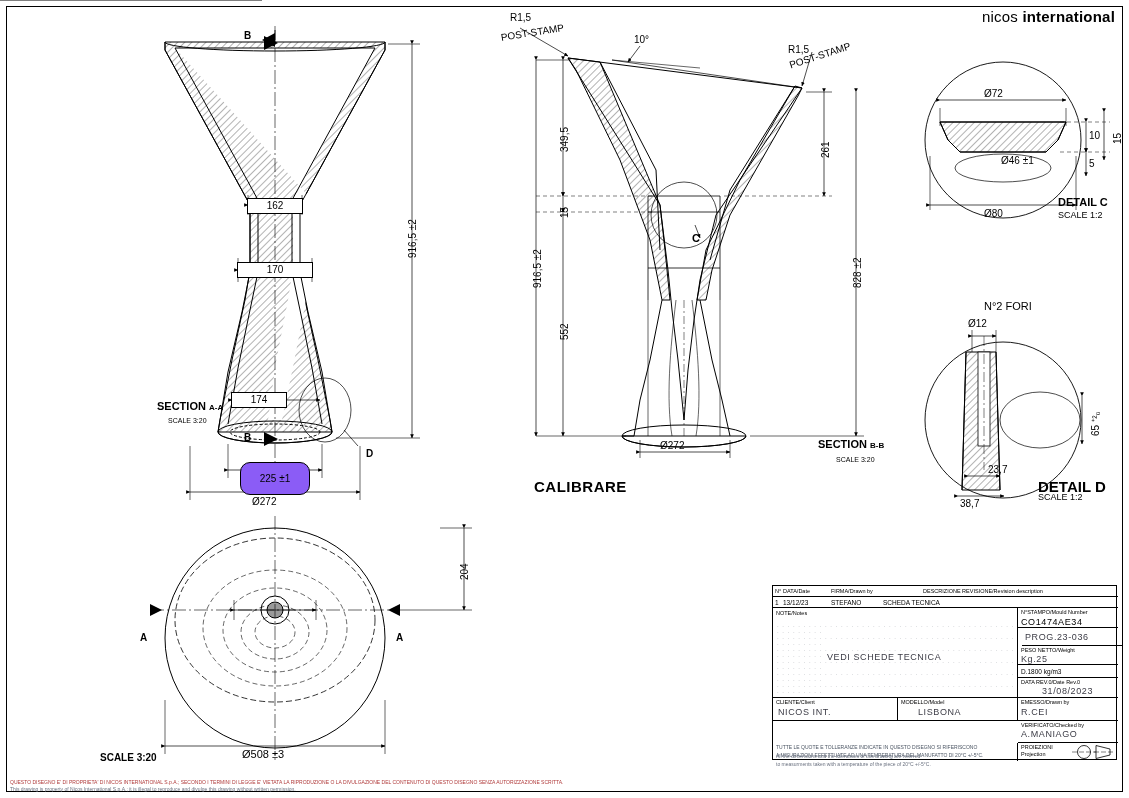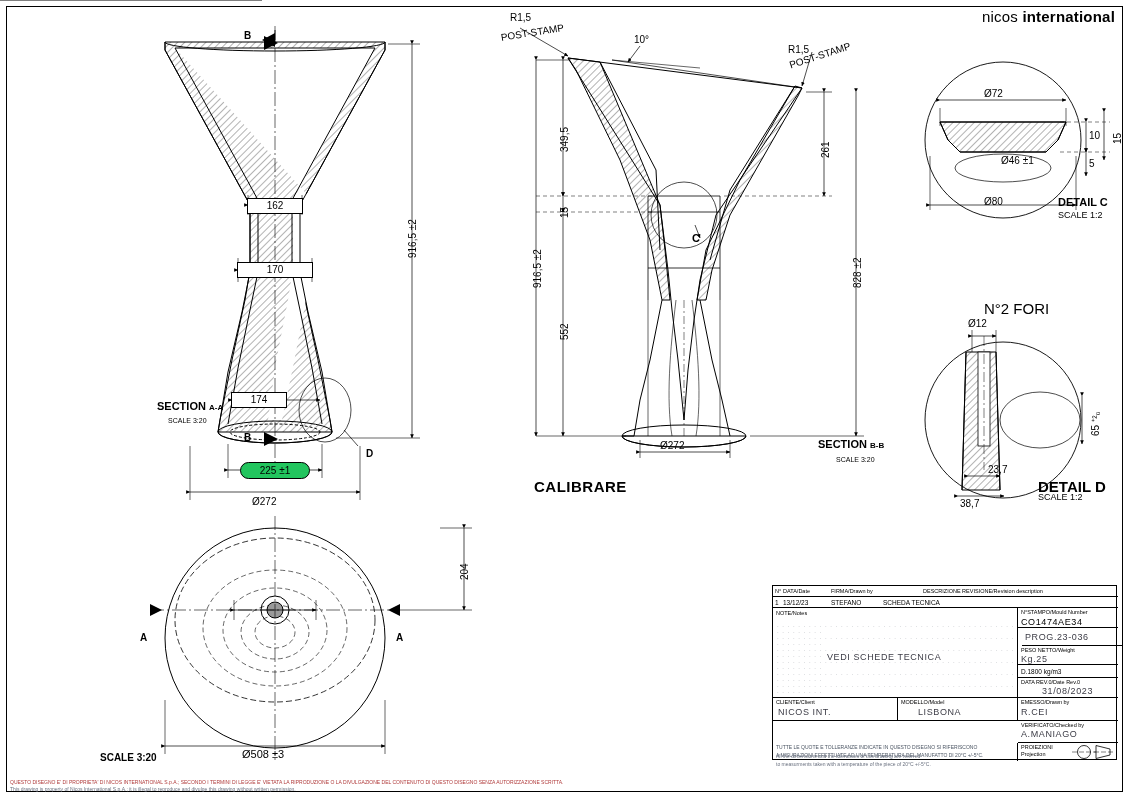--- a/index.html
+++ b/index.html
@@ -8,21 +8,21 @@
   .frame{position:absolute;left:6px;top:6px;width:1117px;height:786px;border:1px solid #000;box-sizing:border-box;}
   .brand{position:absolute;right:14px;top:8px;font-size:15px;letter-spacing:.2px;text-align:right;}
   .brand b{font-weight:bold;}
   svg{position:absolute;left:0;top:0;width:1129px;height:798px;overflow:visible;}
   .lbl{position:absolute;font-size:10px;white-space:nowrap;}
   .lbl.xs{font-size:7px;}
   .lbl.b{font-weight:bold;}
   .cal{position:absolute;font-size:15px;font-weight:bold;letter-spacing:.5px;}
   .rot{transform-origin:0 0;}
   .dimbox{position:absolute;border:1px solid #000;font-size:10px;text-align:center;background:#fff;line-height:1;padding:2px 4px;box-sizing:border-box;}
-  .pill{position:absolute;border:1px solid #000;border-radius:10px;font-size:10px;text-align:center;background:#22c55e;padding:2px 7px;box-sizing:border-box;}
+  .pill{position:absolute;border:1px solid #000;border-radius:10px;font-size:10px;text-align:center;background:#8b5cf6;padding:10px 7px;box-sizing:border-box;}
   .tb{position:absolute;left:772px;top:585px;width:345px;height:175px;border:1px solid #000;box-sizing:border-box;font-size:6.5px;}
   .tb .row{position:absolute;box-sizing:border-box;}
   .tb .hdr{font-size:5.5px;}
   .tb .val{font-size:9px;color:#3c3c46;letter-spacing:.6px;}
   .tb .valk{font-size:9px;color:#000;letter-spacing:.6px;}
   .dots{color:#9aa0a6;letter-spacing:1px;font-size:6px;}
   .legal{position:absolute;left:10px;bottom:4px;width:740px;font-size:5px;color:#b03a3a;line-height:1.55;}
   .legal .g{color:#6b7280;}
   .foot{position:absolute;font-size:5px;color:#4b5563;line-height:1.5;}
 </style>
@@ -251,28 +251,28 @@
   <div class="lbl rot" style="left:820px;top:158px;transform:rotate(-90deg);">261</div>
   <div class="lbl rot" style="left:852px;top:288px;transform:rotate(-90deg);">828 ±2</div>
   <div class="lbl" style="left:660px;top:440px;">Ø272</div>
   <div class="lbl b" style="left:692px;top:232px;font-size:11px;">C</div>
   <div class="lbl b" style="left:818px;top:438px;font-size:11px;"><span>SECTION</span> <span style="font-size:8px;">B-B</span></div>
   <div class="lbl xs" style="left:836px;top:456px;">SCALE 3:20</div>
   <div class="cal" style="left:534px;top:478px;">CALIBRARE</div>
 
   <div class="lbl" style="left:984px;top:88px;">Ø72</div>
   <div class="lbl" style="left:972px;top:155px;margin-left:29px;">Ø46  ±1</div>
-  <div class="lbl" style="left:984px;top:196px;text-align:right;">Ø80</div>
+  <div class="lbl" style="left:984px;top:208px;text-align:right;">Ø80</div>
   <div class="lbl" style="left:1089px;top:130px;">10</div>
   <div class="lbl rot" style="left:1112px;top:144px;transform:rotate(-90deg);">15</div>
   <div class="lbl" style="left:1089px;top:158px;">5</div>
   <div class="lbl b" style="left:1058px;top:196px;font-size:11px;">DETAIL C</div>
   <div class="lbl" style="left:1058px;top:210px;font-size:9px;">SCALE 1:2</div>
 
-  <div class="lbl" style="left:984px;top:300px;font-size:15px;">N°2 FORI</div>
+  <div class="lbl" style="left:984px;top:300px;font-size:11px;">N°2 FORI</div>
   <div class="lbl" style="left:968px;top:318px;">Ø12</div>
   <div class="lbl" style="left:988px;top:464px;">23,7</div>
   <div class="lbl" style="left:960px;top:498px;">38,7</div>
   <div class="lbl rot" style="left:1088px;top:436px;transform:rotate(-90deg);">65 ⁺²₀</div>
   <div class="lbl b" style="left:1038px;top:478px;font-size:15px;">DETAIL D</div>
   <div class="lbl" style="left:1038px;top:492px;font-size:9px;">SCALE 1:2</div>
 
   <div class="tb">
 
     <div class="row hdr" style="left:0;top:0;width:345px;height:11px;border-bottom:1px solid #000;">

